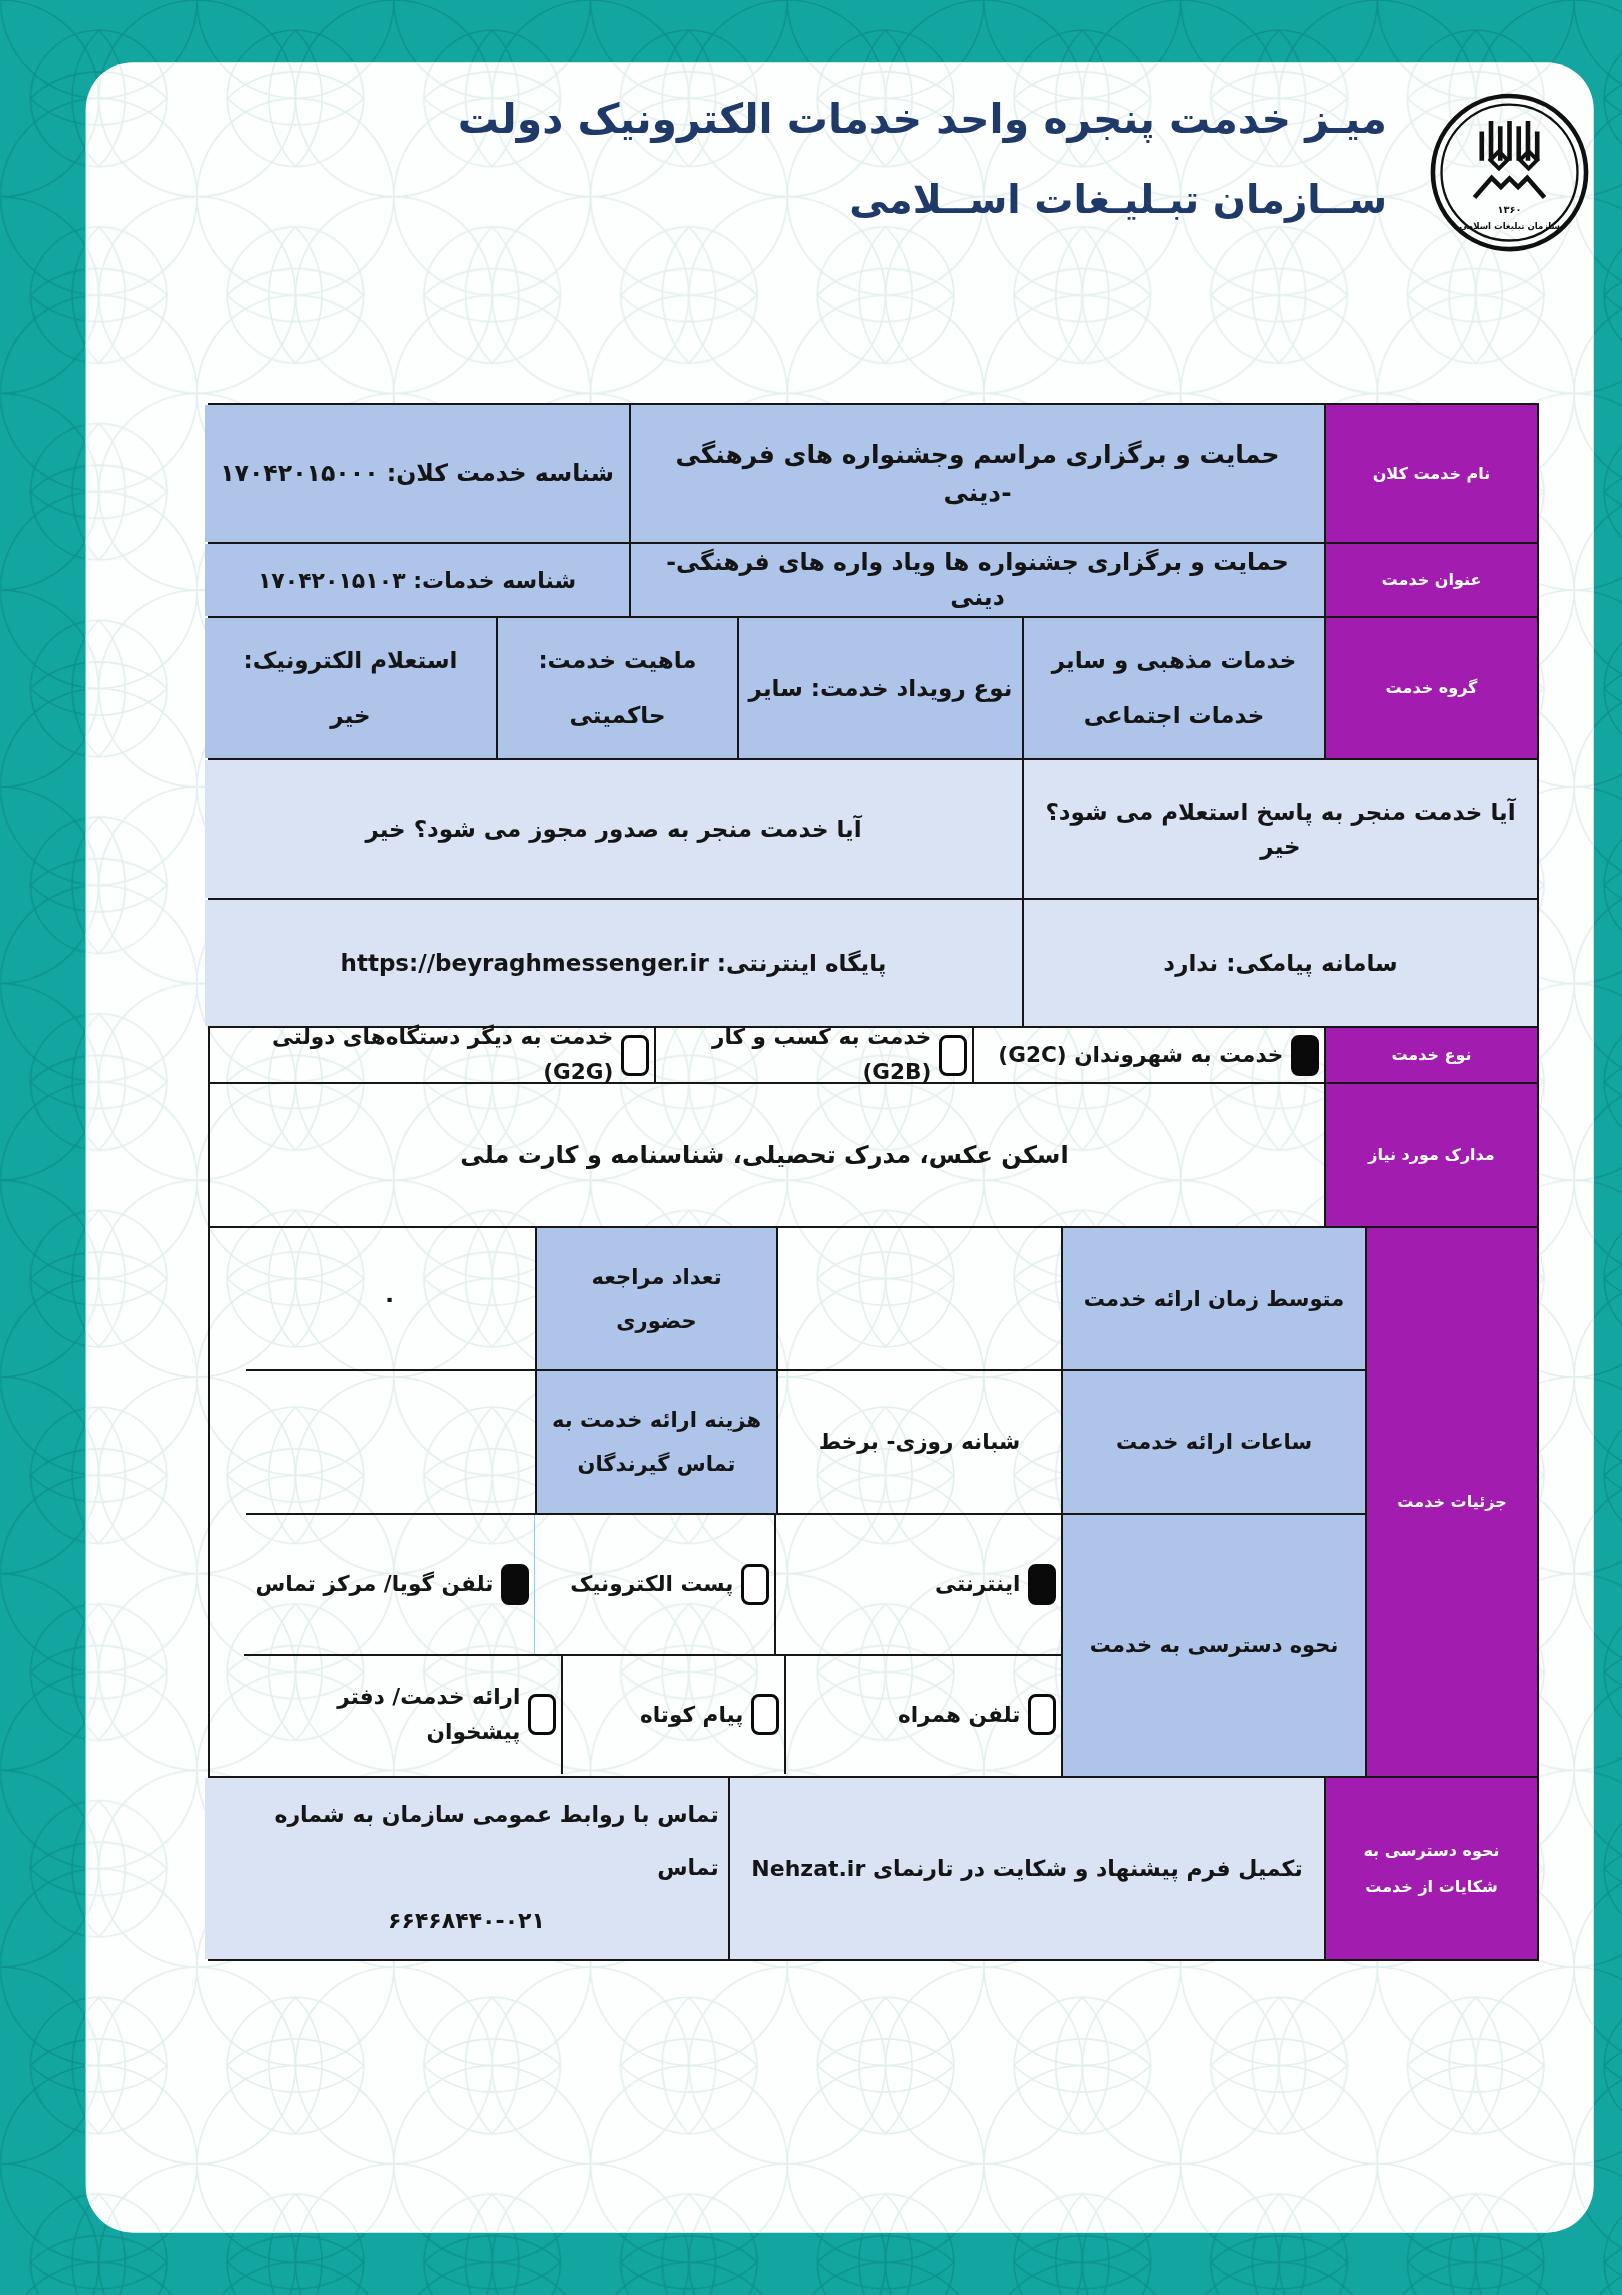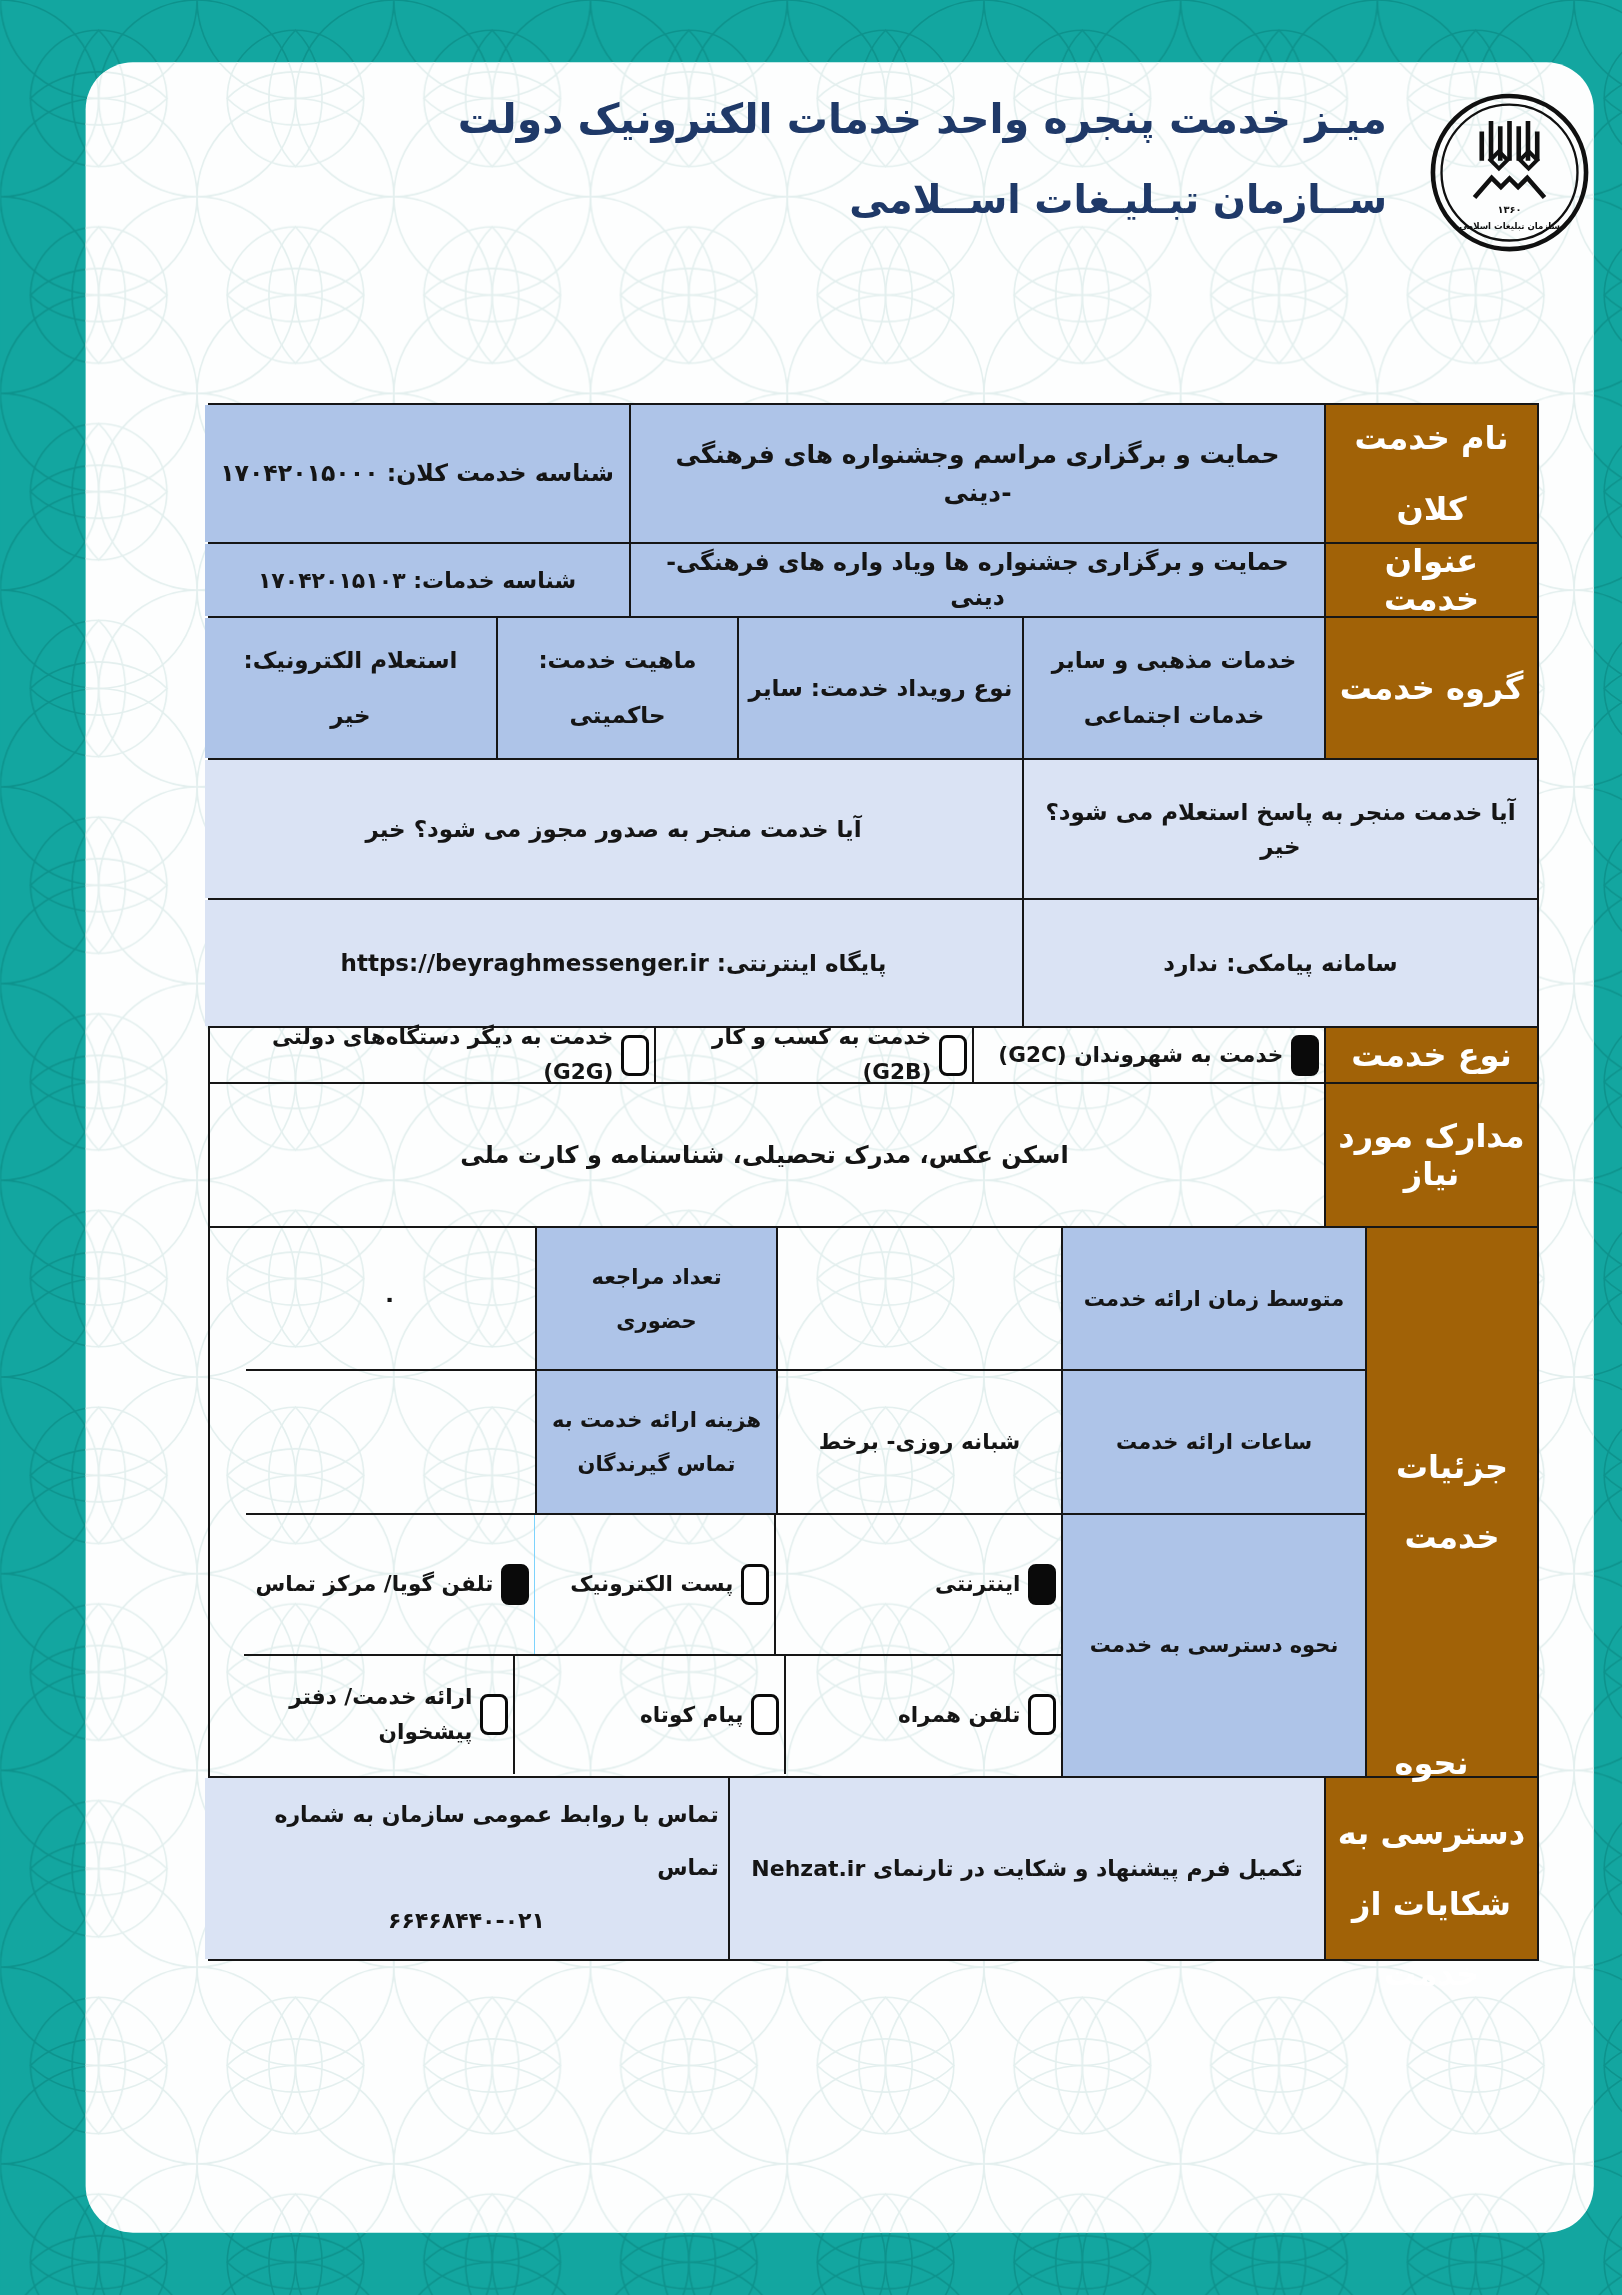--- a/index.html
+++ b/index.html
@@ -27,21 +27,21 @@
     border:2.6px solid #161616;box-sizing:border-box;background:transparent;
   }
   .trow{display:flex;box-sizing:border-box;}
   .trow:not(:last-child){border-bottom:2.6px solid #161616;}
   .cell{
     box-sizing:border-box;display:flex;flex-direction:column;
     align-items:center;justify-content:center;text-align:center;
     padding:3.9px 9.2px;font-size:24px;line-height:1.5;flex-shrink:0;
   }
   .cell + .cell, .cell + .dbody, .cell + .dcol{border-right:2px solid #161616;}
-  .hdr{background:#a16207;color:#ffffff;font-size:32px;line-height:2.2;}
+  .hdr{background:#a21caf;color:#ffffff;font-size:16px;line-height:2.2;}
   .lav{background:#aec4e8;}
   .lit{background:#dae3f4;}
   .wht{background:transparent;}
   .ml{line-height:2.4;text-align:right;}
   .sm{font-size:21.6px;text-align:right;}
   .dlab{font-size:21px;line-height:2.1;}
 
   
   .dbody{display:flex;flex-direction:column;box-sizing:border-box;}
   .drow{display:flex;box-sizing:border-box;}
@@ -221,21 +221,21 @@
                 <span class="cb on"></span>
                 <span>تلفن گویا/ مرکز تماس</span>
               </div>
             </div>
 
             <div class="drow" style="height:118px">
               <div class="cell wht cbcell" style="width:275px">
                 <span class="cb"></span>
                 <span>تلفن همراه</span>
               </div>
-              <div class="cell cbcell" style="width:271px;border-right:2px solid #161616">
+              <div class="cell cbcell" style="width:223px;border-right:2px solid #161616">
                 <span class="cb"></span>
                 <span>پیام کوتاه</span>
               </div>
               <div class="cell cbcell" style="width:293px;border-right:2px solid #161616">
                 <span class="cb"></span>
                 <span>ارائه خدمت/ دفتر پیشخوان</span>
               </div>
             </div>
 
           </div>

